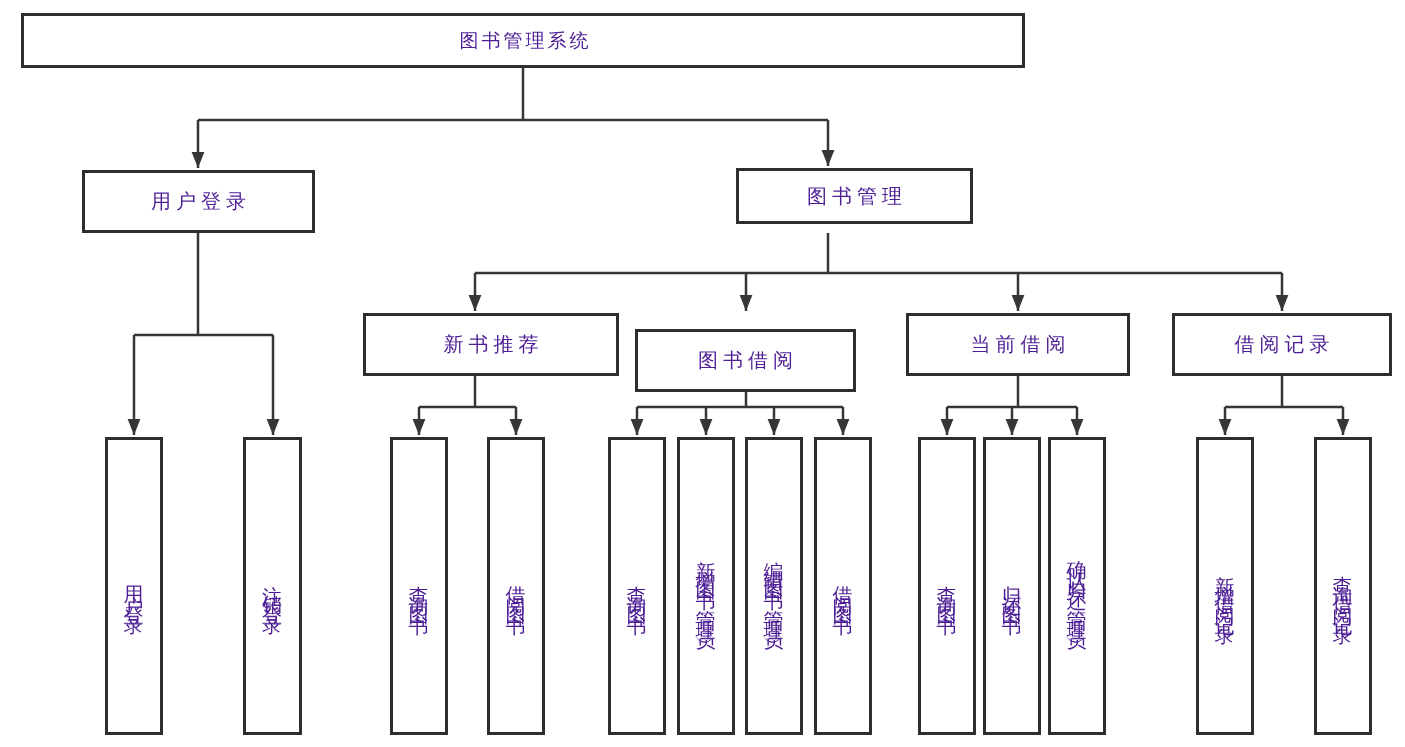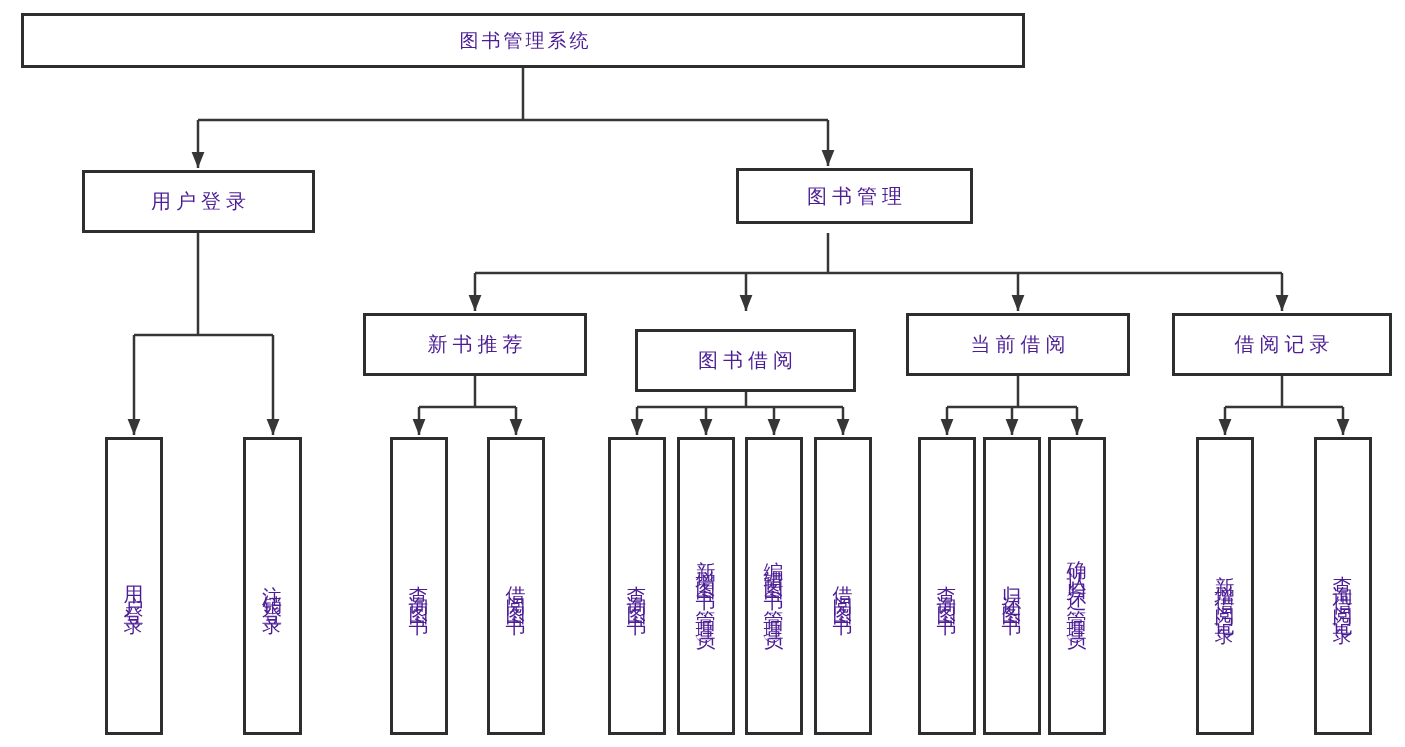--- a/index.html
+++ b/index.html
@@ -110,21 +110,21 @@
       <path d="M1225,407 V435" marker-end="url(#arr)"></path>
       <path d="M1343,407 V435" marker-end="url(#arr)"></path>
     </g>
   </svg>
 
   <div class="node node-h node-root" style="left:21px; top:13px; width:1004px; height:55px;">图书管理系统</div>
 
   <div class="node node-h" style="left:82px; top:170px; width:233px; height:63px;">用户登录</div>
   <div class="node node-h" style="left:710px; top:168px; width:237px; height:56px;margin-left:26px;">图书管理</div>
 
-  <div class="node node-h" style="left:363px; top:313px; width:224px; height:63px;">新书推荐</div>
+  <div class="node node-h" style="left:363px; top:313px; width:256px; height:63px;">新书推荐</div>
   <div class="node node-h" style="left:635px; top:329px; width:221px; height:63px;">图书借阅</div>
   <div class="node node-h" style="left:906px; top:313px; width:224px; height:63px;">当前借阅</div>
   <div class="node node-h" style="left:1172px; top:313px; width:220px; height:63px;">借阅记录</div>
 
   <div class="node node-v" style="left:105px; top:437px; width:58px; height:298px;">用户登录</div>
   <div class="node node-v" style="left:243px; top:437px; width:59px; height:298px;">注销登录</div>
 
   <div class="node node-v" style="left:390px; top:437px; width:58px; height:298px;">查询图书</div>
   <div class="node node-v" style="left:487px; top:437px; width:58px; height:298px;">借阅图书</div>
 

